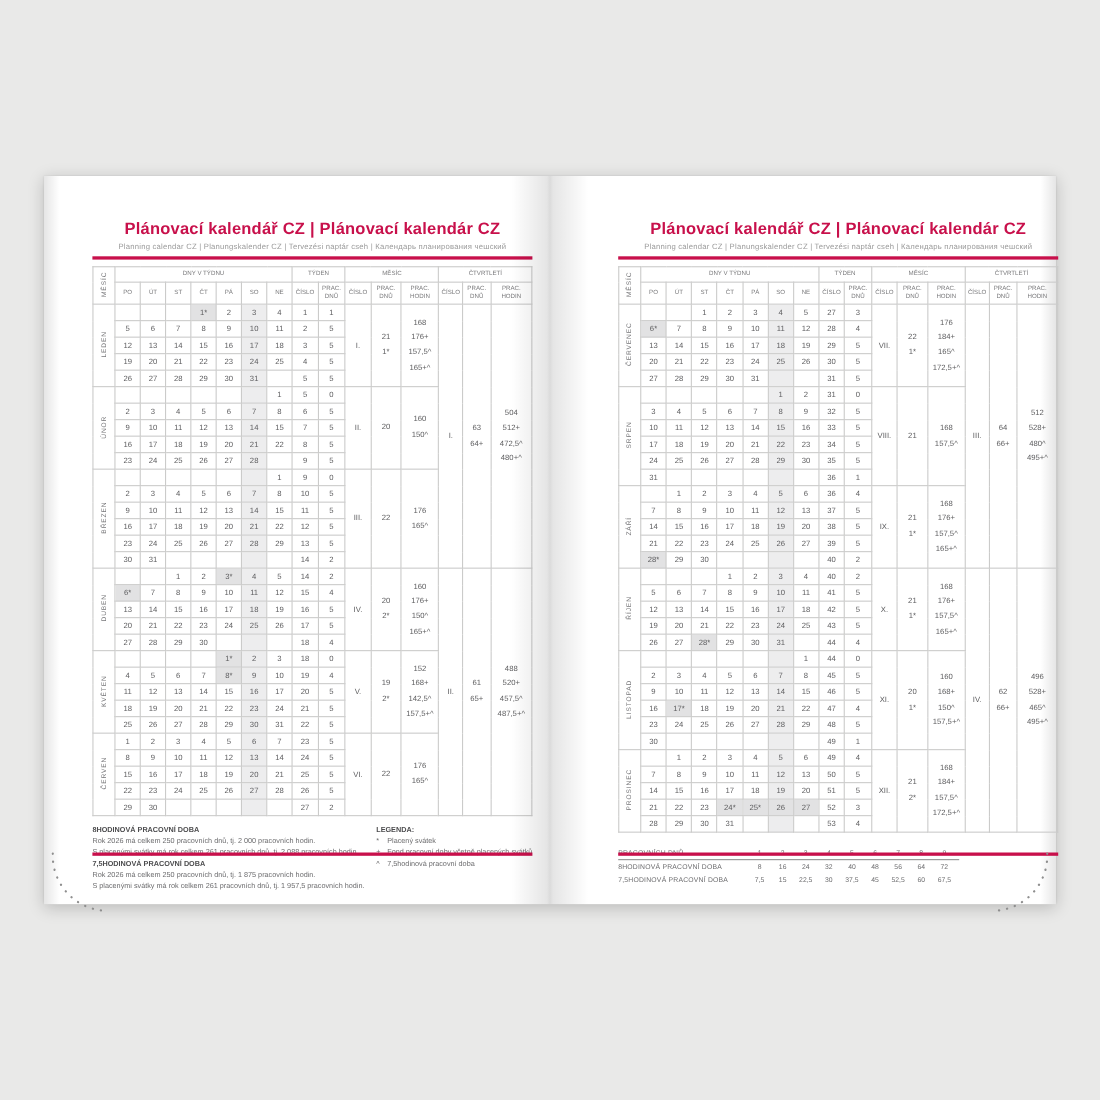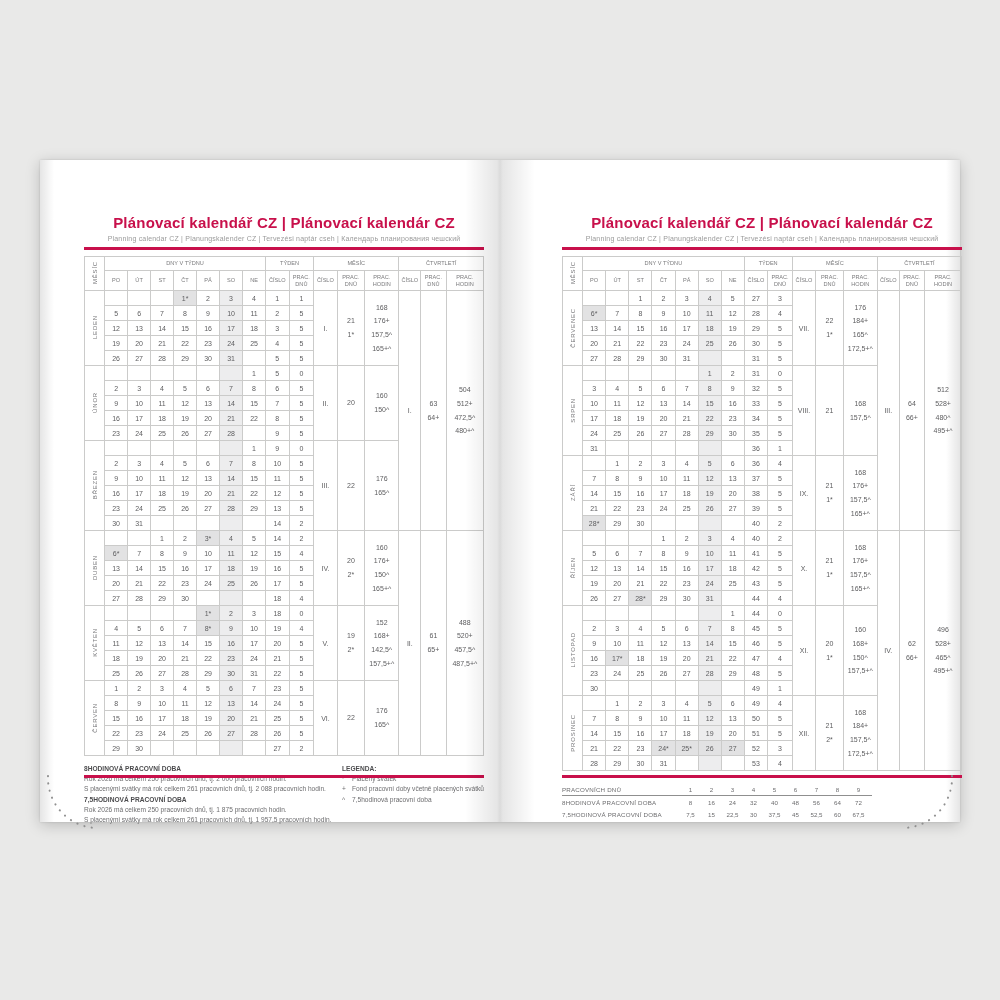--- a/index.html
+++ b/index.html
@@ -10,21 +10,21 @@
   .gutter{position:absolute;left:425px;top:0;width:70px;height:100%;
     background:linear-gradient(to right, rgba(0,0,0,0) 0%, rgba(0,0,0,.10) 46%, rgba(90,90,90,.22) 50%, rgba(0,0,0,.10) 54%, rgba(0,0,0,0) 100%);
     pointer-events:none;}
   .edgeL{position:absolute;left:0;top:0;width:14px;height:100%;
     background:linear-gradient(to right, rgba(0,0,0,.10), rgba(0,0,0,0));pointer-events:none;}
   .edgeR{position:absolute;right:0;top:0;width:14px;height:100%;
     background:linear-gradient(to left, rgba(0,0,0,.10), rgba(0,0,0,0));pointer-events:none;}
   .page{position:absolute;top:0;height:100%;width:460px;}
   .page.left{left:0;}
   .page.right{left:460px;}
-  .content{position:absolute;top:40px;margin-top:14px;}
+  .content{position:absolute;top:40px;}
   .page.left .content{left:44px;width:400px;}
   .page.right .content{left:62px;width:400px;}
 
   .ptitle{font-size:15px;font-weight:bold;color:#c8104b;text-align:center;letter-spacing:.2px;}
   .psub{font-size:7px;color:#9a9a9a;text-align:center;margin-top:4px;letter-spacing:.2px;}
   .rule{height:3px;background:#c8104b;margin-top:5px;}
   .botrule-wrap{position:absolute;left:44px;width:400px;bottom:44px;height:3px;background:#c8104b;}
   .page.right .botrule-wrap{left:62px;}
 
   table.cal{border-collapse:collapse;table-layout:fixed;margin-top:6px;}

